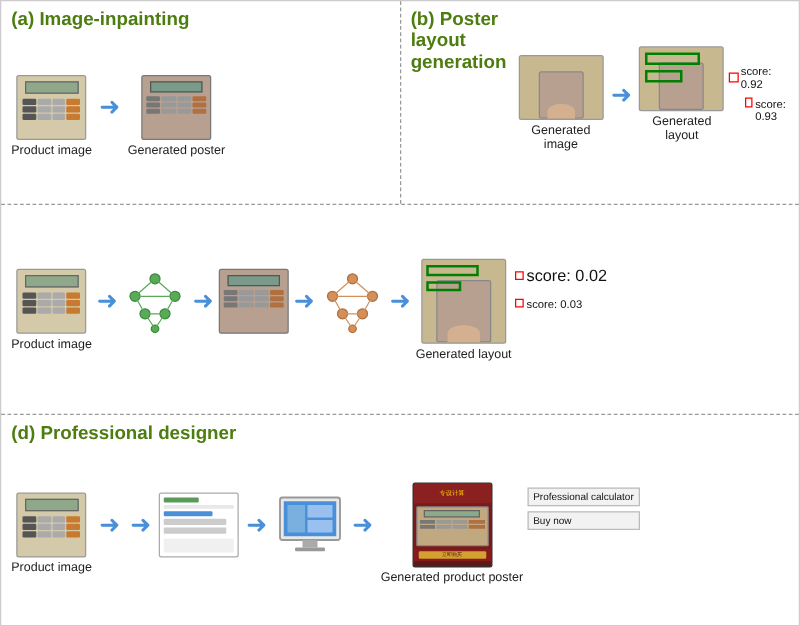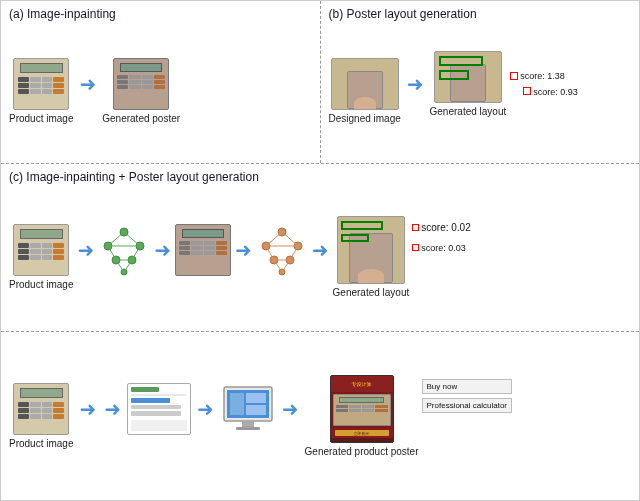--- a/index.html
+++ b/index.html
@@ -35,21 +35,21 @@
       border-right: 1px dashed #999;
       padding: 6px 8px;
       display: flex;
       flex-direction: column;
     }
 
     .section-b {
       flex: 1;
       padding: 6px 8px;
       display: flex;
-      flex-direction: column;
+      flex-direction: row;
     }
 
     
     .section-c {
       border-bottom: 1px dashed #999;
       padding: 6px 8px;
       flex: 1;
       max-height: 168px;
       display: flex;
       flex-direction: column;
@@ -58,24 +58,24 @@
     
     .section-d {
       padding: 6px 8px;
       flex: 1;
       max-height: 168px;
       display: flex;
       flex-direction: column;
     }
 
     .section-title {
-      font-size: 12px;
-      font-weight: normal;
+      font-size: 15px;
+      font-weight: bold;
       margin-bottom: 4px;
-      color: #0f172a;
+      color: #4d7c0f;
     }
 
     .images-row {
       display: flex;
       flex-direction: row;
       align-items: center;
       flex: 1;
       gap: 4px;
     }
 
@@ -246,52 +246,51 @@
     <div class="section-b">
       <div class="section-title">(b) Poster layout generation</div>
       <div class="images-row">
 
         <div class="img-box">
           <div style="width:68px;height:52px;background:#c8b890;border:1px solid #999;border-radius:2px;position:relative;overflow:hidden;">
 
             <div style="position:absolute;bottom:0;left:50%;transform:translateX(-50%);width:36px;height:38px;background:#b8a090;border:1px solid #888;border-radius:2px;"></div>
             <div style="position:absolute;bottom:0;left:50%;transform:translateX(-50%);width:22px;height:12px;background:#d4b090;border-radius:50% 50% 0 0;"></div>
           </div>
-          <div class="img-label">Designed image</div>
+          <div class="img-label">Generated image</div>
         </div>
 
         <div class="arrow">➜</div>
 
         <div style="display:flex;flex-direction:row;align-items:center;gap:4px;padding-bottom:14px;">
           <div class="img-box" style="position:relative;">
             <div style="width:68px;height:52px;background:#c8b890;border:1px solid #999;border-radius:2px;position:relative;overflow:hidden;">
               <div style="position:absolute;bottom:0;left:50%;transform:translateX(-50%);width:36px;height:38px;background:#b8a090;border:1px solid #888;border-radius:2px;"></div>
 
               <div style="position:absolute;top:4px;left:4px;width:44px;height:10px;border:2px solid green;"></div>
               <div style="position:absolute;top:18px;left:4px;width:30px;height:10px;border:2px solid green;"></div>
             </div>
             <div class="img-label">Generated layout</div>
           </div>
           <div style="display:flex;flex-direction:column;gap:6px;padding-bottom:0px;">
             <div style="display:flex;align-items:center;gap:2px;">
               <div style="width:8px;height:8px;border:1.5px solid red;"></div>
-              <span style="font-size:9px;color:#111;">score: 1.38</span>
+              <span style="font-size:9px;color:#111;">score: 0.92</span>
             </div>
             <div style="display:flex;align-items:flex-start;gap:2px;padding-left:13px;">
               <div style="width:8px;height:8px;border:1.5px solid red;"></div>
               <span style="font-size:9px;color:#111;">score: 0.93</span>
             </div>
           </div>
         </div>
       </div>
     </div>
   </div>
 
   <div class="section-c">
-    <div class="section-title">(c)  Image-inpainting + Poster layout generation</div>
     <div class="images-row-c">
 
       <div class="img-box">
         <div class="calc">
           <div class="calc-screen"></div>
           <div class="calc-buttons">
             <div class="calc-btn dark"></div>
             <div class="calc-btn"></div>
             <div class="calc-btn"></div>
             <div class="calc-btn orange"></div>
@@ -386,33 +385,34 @@
             <div style="position:absolute;bottom:0;left:50%;transform:translateX(-50%);width:26px;height:14px;background:#d4b090;border-radius:50% 50% 0 0;"></div>
 
             <div style="position:absolute;top:4px;left:3px;width:42px;height:9px;border:2px solid green;"></div>
             <div style="position:absolute;top:17px;left:3px;width:28px;height:8px;border:2px solid green;"></div>
           </div>
           <div class="img-label">Generated layout</div>
         </div>
         <div style="display:flex;flex-direction:column;gap:10px;padding-top:6px;">
           <div style="display:flex;align-items:center;gap:2px;">
             <div style="width:7px;height:7px;border:1.5px solid red;"></div>
-            <span style="font-size:10px;color:#111;">score: 0.02</span>
+            <span style="font-size:13px;color:#111;">score: 0.02</span>
           </div>
           <div style="display:flex;align-items:center;gap:2px;">
             <div style="width:7px;height:7px;border:1.5px solid red;"></div>
             <span style="font-size:9px;color:#111;">score: 0.03</span>
           </div>
         </div>
       </div>
 
     </div>
   </div>
 
   <div class="section-d">
+    <div class="section-title">(d) Professional designer</div>
     <div class="images-row">
 
       <div class="img-box">
         <div class="calc">
           <div class="calc-screen"></div>
           <div class="calc-buttons">
             <div class="calc-btn dark"></div>
             <div class="calc-btn"></div>
             <div class="calc-btn"></div>
             <div class="calc-btn orange"></div>
@@ -489,21 +489,21 @@
             <div style="background:#8a1a1a;padding:2px 4px;">
               <div style="width:100%;height:6px;background:#d4a030;border-radius:1px;display:flex;align-items:center;justify-content:center;">
                 <span style="font-size:4px;color:#5a1a1a;">立即购买</span>
               </div>
             </div>
           </div>
           <div class="img-label">Generated product poster</div>
         </div>
 
         <div style="display:flex;flex-direction:column;gap:4px;padding-top:4px;">
+          <div style="background:#f2f2f2;border:1px solid #bbb;padding:2px 4px;font-size:8px;color:#111;white-space:nowrap;">Professional calculator</div>
           <div style="background:#f2f2f2;border:1px solid #bbb;padding:2px 4px;font-size:8px;color:#111;white-space:nowrap;">Buy now</div>
-          <div style="background:#f2f2f2;border:1px solid #bbb;padding:2px 4px;font-size:8px;color:#111;white-space:nowrap;">Professional calculator</div>
         </div>
       </div>
 
     </div>
   </div>
 
 </div>
 
 </body></html>

